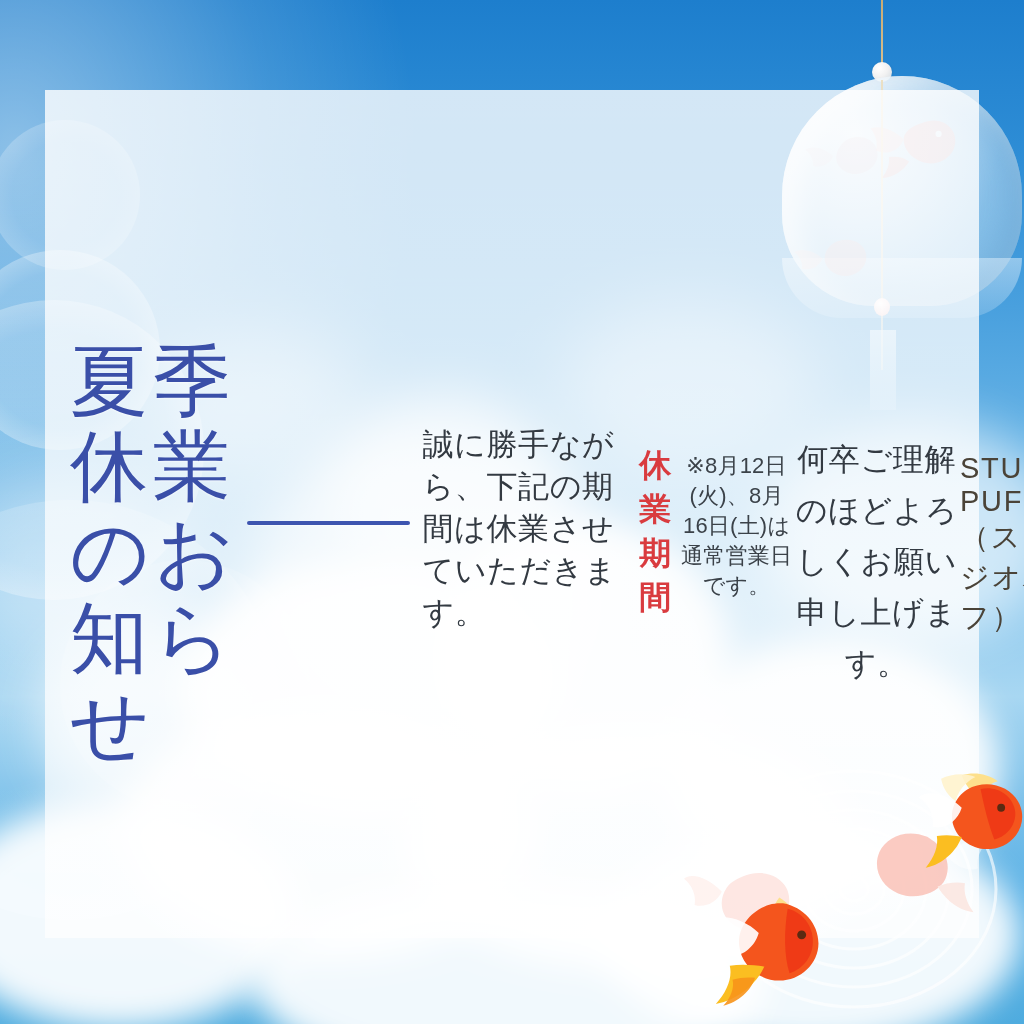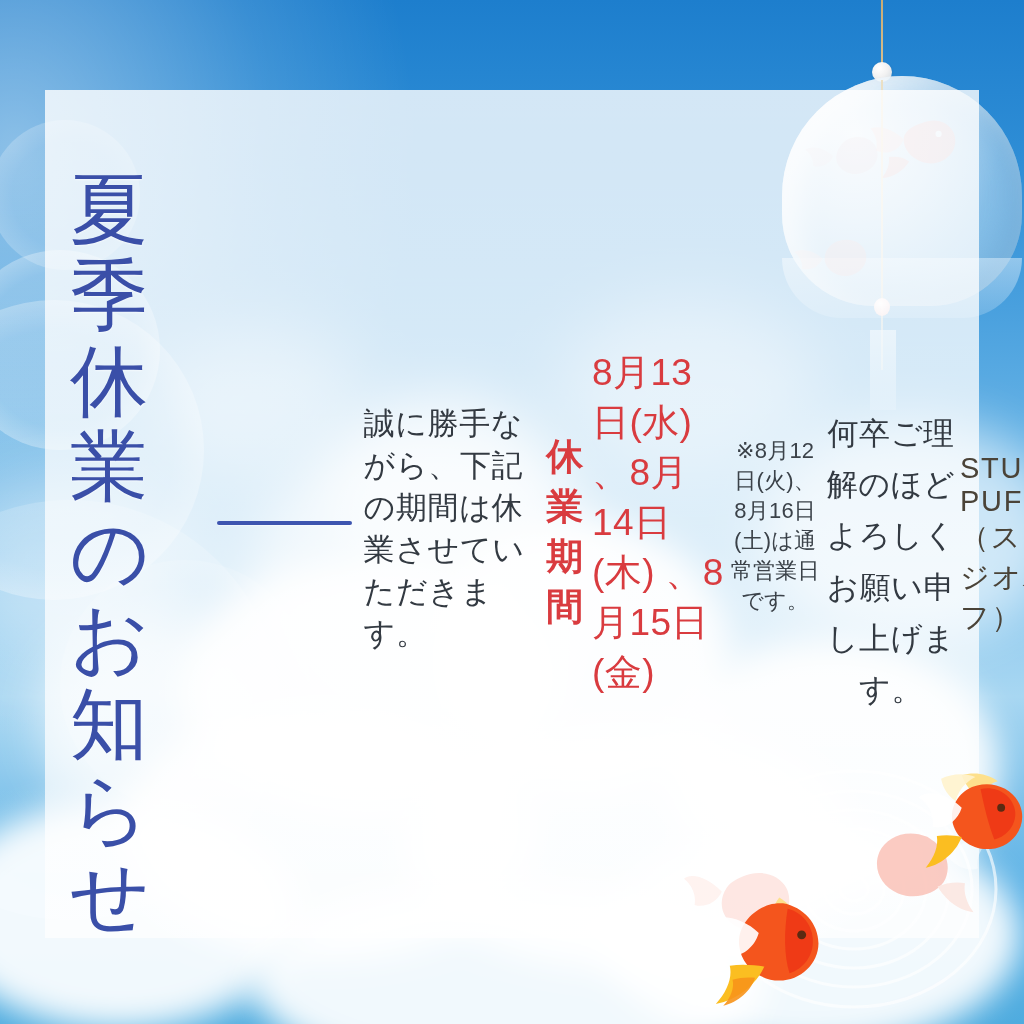--- a/index.html
+++ b/index.html
@@ -136,21 +136,21 @@
     width:690px;height:4px;background:#3d55b0;margin-top:18px;border-radius:2px;
     box-shadow:0 1px 1px rgba(255,255,255,.5);
   }
   .lead{
     margin:12px;margin-top:42px;
     font-size:31px;letter-spacing:.02em;color:#333a42;font-weight:400;
     text-shadow:0 1px 1px rgba(255,255,255,.55);
   }
   .period-heading{
     margin:8px;margin-top:44px;
-    font-size:37px;color:#d93b3f;font-weight:700;letter-spacing:.02em;
+    font-size:32px;color:#d93b3f;font-weight:700;letter-spacing:.02em;
   }
   .period-line{
     margin:0;margin-top:17px;
     font-size:37px;color:#d93b3f;font-weight:400;letter-spacing:.01em;
   }
   .note{
     margin:0;margin-top:24px;
     font-size:22px;color:#3b4249;letter-spacing:.01em;text-align:center;
   }
   .closing{
@@ -261,21 +261,20 @@
     <path d="M70 76c-8 18-28 36-52 40 12-13 18-28 15-41 12-2 26-1 37 1z" fill="#fbbe21"></path>
     <path d="M60 88c-4 14-18 26-34 30 8-9 12-19 10-28 8-2 16-3 24-2z" fill="#f7931a" opacity=".9"></path>
     <circle cx="110" cy="42" r="4.8" fill="#5a2a12"></circle>
   </svg>
 
   <div class="content">
     <h1 class="title">夏季休業のお知らせ</h1>
     <div class="title-rule"></div>
     <p class="lead">誠に勝手ながら、下記の期間は休業させていただきます。</p>
     <p class="period-heading">休業期間</p>
-    <p class="period-line">8月13日(水) 、8月14日(木) 、8月15日(金)</p>
     <p class="note">※8月12日(火)、8月16日(土)は通常営業日です。</p>
     <p class="closing">
       <br>
       <span>何卒ご理解のほどよろしくお願い申し上げます。</span>
     </p>
     <p class="signature">STUDIO PUFF（スタジオパフ）</p>
   </div>
 
 </div>
 

